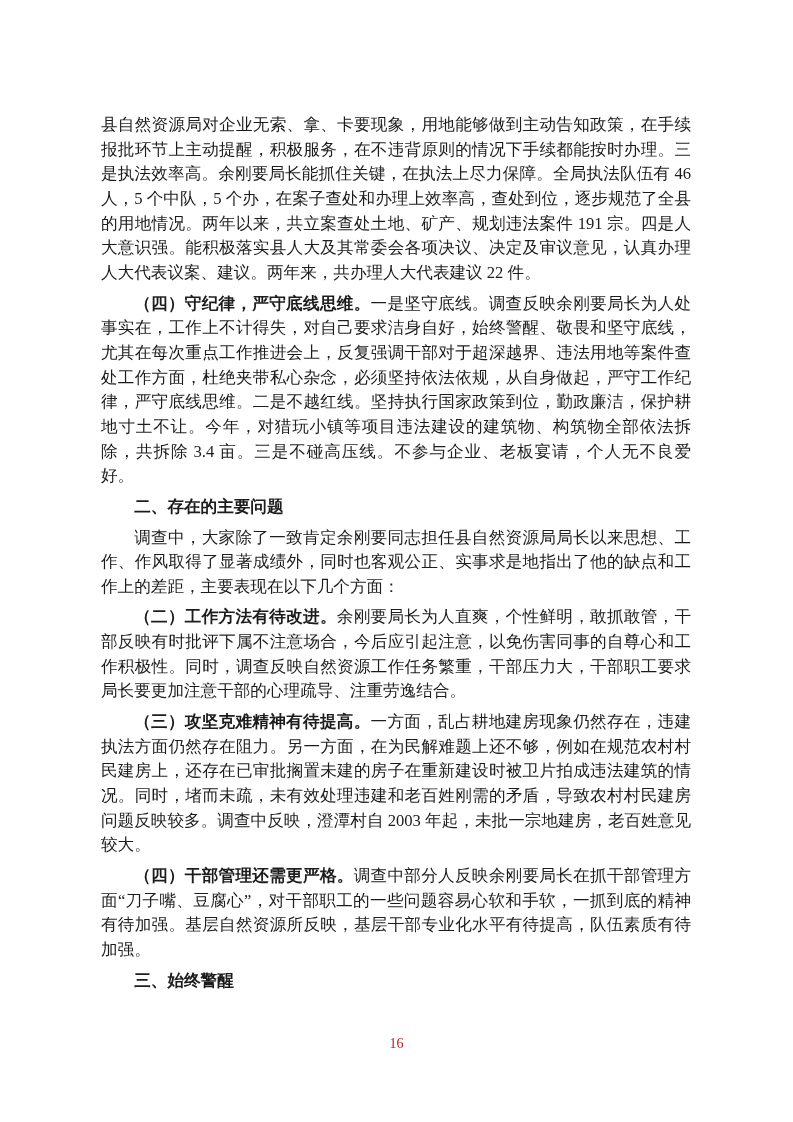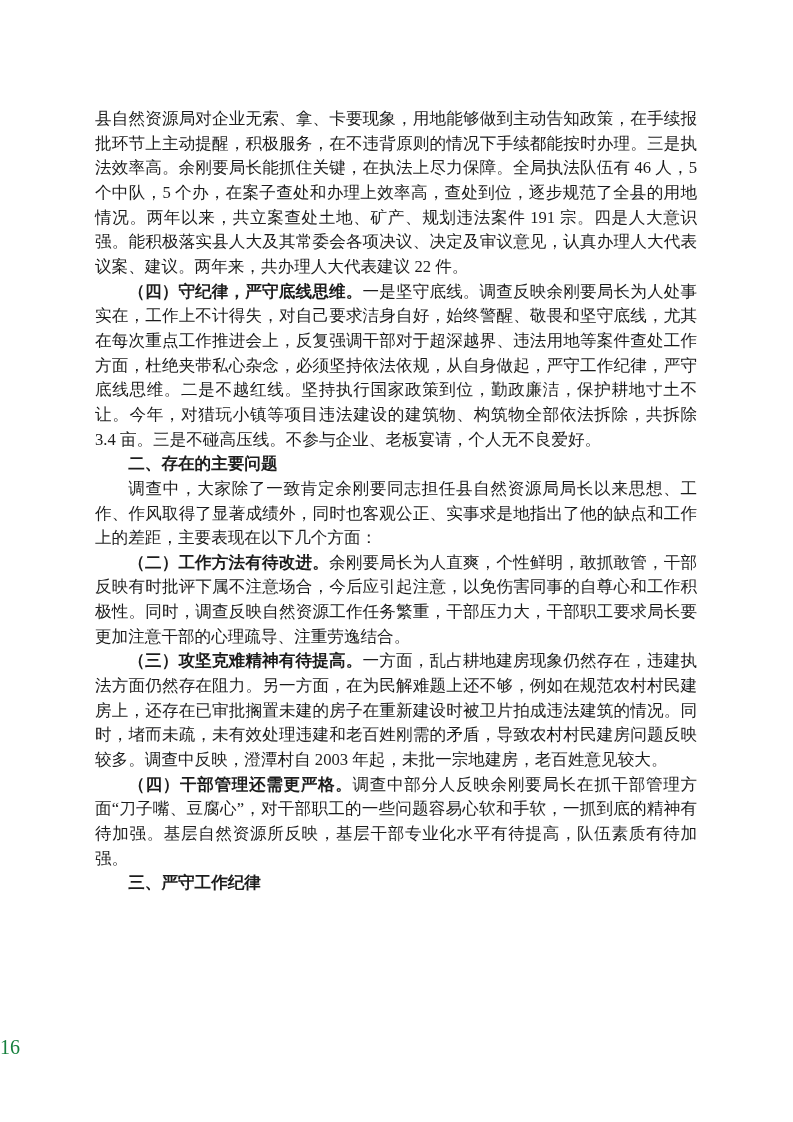--- a/index.html
+++ b/index.html
@@ -19,38 +19,38 @@
   .content {
     position: absolute;
     left: 95px;
     top: 107px;
     width: 602px;
     font-size: 16.6px;
     line-height: 24.65px;
     text-align: justify;
   }
   .para {
-    margin: 0;
+    margin: 6px;
     padding: 0;
     text-indent: 2em;
   }
   .para.no-indent {
     text-indent: 0;
   }
   .para b {
     font-weight: bold;
   }
   .footer {
     position: absolute;
     top: 1036px;
     left: 0;
     width: 100%;
-    text-align: left;
-    font-size: 20px;
-    color: #15803d;
+    text-align: center;
+    font-size: 14px;
+    color: #b91c1c;
   }
 </style>
 </head>
 <body>
 
 <div class="page">
   <div class="content">
 
     <p class="para no-indent"><b></b><span>县自然资源局对企业无索、拿、卡要现象，用地能够做到主动告知政策，在手续报批环节上主动提醒，积极服务，在不违背原则的情况下手续都能按时办理。三是执法效率高。余刚要局长能抓住关键，在执法上尽力保障。全局执法队伍有 46 人，5 个中队，5 个办，在案子查处和办理上效率高，查处到位，逐步规范了全县的用地情况。两年以来，共立案查处土地、矿产、规划违法案件 191 宗。四是人大意识强。能积极落实县人大及其常委会各项决议、决定及审议意见，认真办理人大代表议案、建议。两年来，共办理人大代表建议 22 件。</span></p>
 
@@ -60,21 +60,21 @@
 
     <p class="para"><b></b><span>调查中，大家除了一致肯定余刚要同志担任县自然资源局局长以来思想、工作、作风取得了显著成绩外，同时也客观公正、实事求是地指出了他的缺点和工作上的差距，主要表现在以下几个方面：</span></p>
 
 
     <p class="para"><b>（二）工作方法有待改进。</b><span>余刚要局长为人直爽，个性鲜明，敢抓敢管，干部反映有时批评下属不注意场合，今后应引起注意，以免伤害同事的自尊心和工作积极性。同时，调查反映自然资源工作任务繁重，干部压力大，干部职工要求局长要更加注意干部的心理疏导、注重劳逸结合。</span></p>
 
     <p class="para"><b>（三）攻坚克难精神有待提高。</b><span>一方面，乱占耕地建房现象仍然存在，违建执法方面仍然存在阻力。另一方面，在为民解难题上还不够，例如在规范农村村民建房上，还存在已审批搁置未建的房子在重新建设时被卫片拍成违法建筑的情况。同时，堵而未疏，未有效处理违建和老百姓刚需的矛盾，导致农村村民建房问题反映较多。调查中反映，澄潭村自 2003 年起，未批一宗地建房，老百姓意见较大。</span></p>
 
     <p class="para"><b>（四）干部管理还需更严格。</b><span>调查中部分人反映余刚要局长在抓干部管理方面“刀子嘴、豆腐心”，对干部职工的一些问题容易心软和手软，一抓到底的精神有待加强。基层自然资源所反映，基层干部专业化水平有待提高，队伍素质有待加强。</span></p>
 
-    <p class="para heading"><b>三、严守工作纪律</b><span></span></p>
+    <p class="para heading"><b>三、始终警醒</b><span></span></p>
 
 
   </div>
 
   <div class="footer">
     <span>16</span>
   </div>
 </div>
 
 </body></html>

